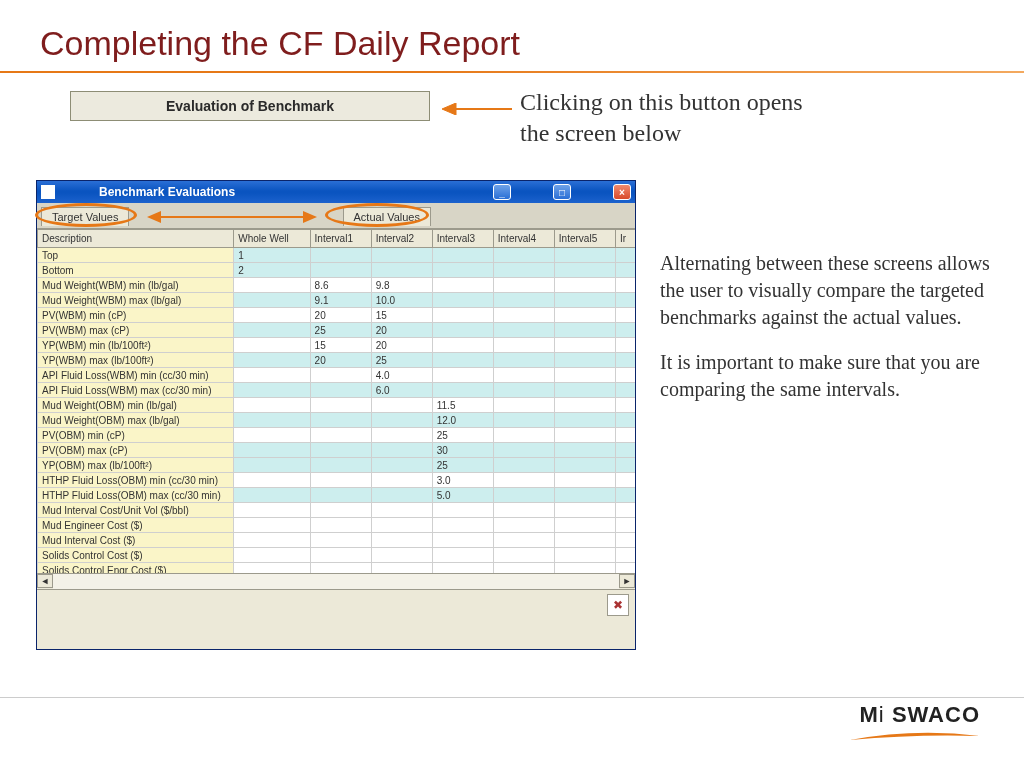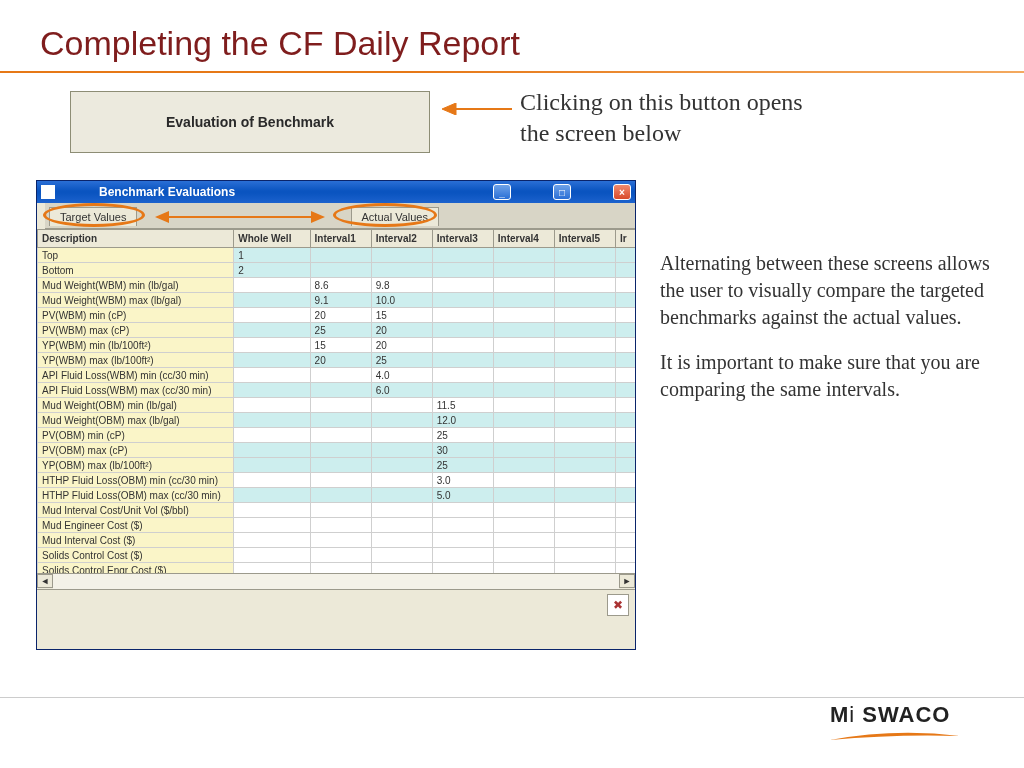--- a/index.html
+++ b/index.html
@@ -25,21 +25,21 @@
     margin: 0 0 18px 0;
   }
   .upper {
     position: relative;
     padding: 0 40px;
     height: 48px;
   }
   .eval-btn {
     display: inline-block;
     width: 360px;
-    padding: 22px 0;
+    padding: 6px 0;
     text-align: center;
     background: #eceade;
     border: 1px solid #8d8d75;
     font-family: Arial, sans-serif;
     font-size: 14px;
     font-weight: bold;
     color: #2a2a2a;
     margin-left: 30px;
   }
   .arrow-btn {
@@ -96,21 +96,20 @@
     background: linear-gradient(#6fa2e8,#2a6fd6);
     color: #fff;
   }
   .win-btn.close { background: linear-gradient(#f08a6e,#d94a2a); }
   .tabs-row {
     height: 26px;
     background: #d8d5c6;
     border-bottom: 1px solid #9c9a8c;
     position: relative;
     padding-top: 4px;
-    margin-left: 8px;
   }
   .tab {
     display: inline-block;
     background: #ece9d8;
     border: 1px solid #9c9a8c;
     border-bottom: none;
     padding: 3px 10px;
     margin-left: 4px;
     font-size: 11px;
     position: relative;
@@ -141,21 +140,21 @@
     border-collapse: collapse;
     width: 640px;
     font-size: 10px;
     table-layout: fixed;
   }
   table.bench th {
     background: #ece9d8;
     border: 1px solid #9c9a8c;
     padding: 2px 4px;
     text-align: left;
-    font-weight: bold;
+    font-weight: normal;
     height: 18px;
     white-space: nowrap;
     overflow: hidden;
   }
   table.bench td {
     border: 1px solid #cfcfcf;
     padding: 1px 4px;
     height: 15px;
     white-space: nowrap;
     overflow: hidden;
@@ -208,23 +207,23 @@
   .side-text p { margin: 0 0 18px 0; }
 
   .bottom-rule {
     position: absolute;
     left: 0; right: 0; bottom: 70px;
     height: 1px;
     background: #ccc;
   }
   .logo {
     position: absolute;
-    right: 64px;
+    right: 44px;
     bottom: 22px;
-    text-align: left;
+    text-align: right;
   }
   .logo .brand {
     font-family: Arial, sans-serif;
     font-weight: 900;
     font-size: 22px;
     letter-spacing: 1px;
     color: #222;
   }
   .logo .brand .thin { font-weight: 400; }
   .logo .swoosh {

